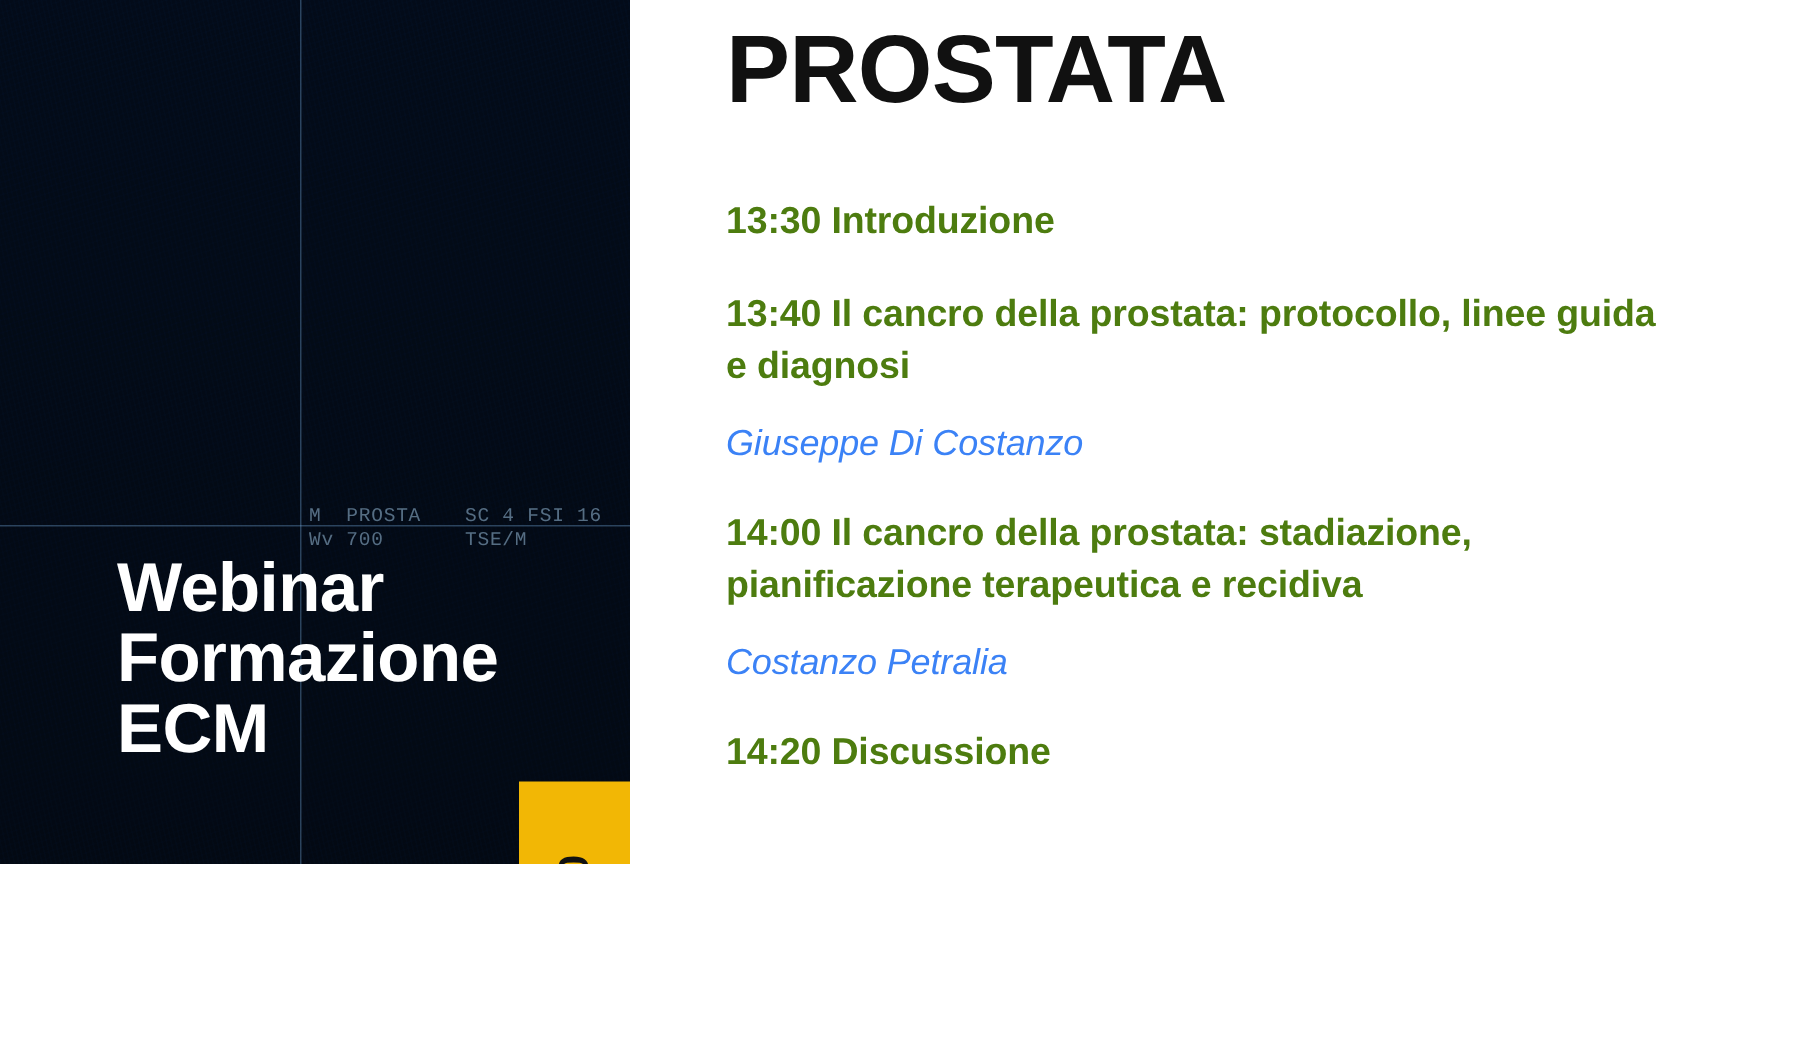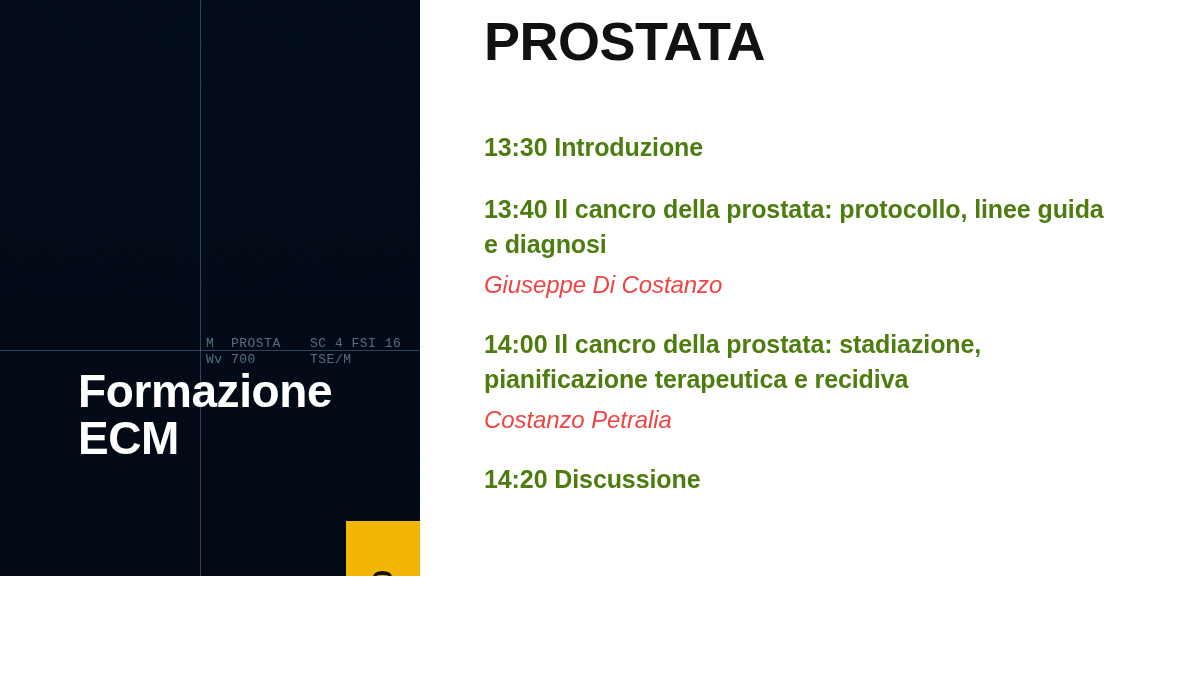--- a/index.html
+++ b/index.html
@@ -143,21 +143,21 @@
     position: absolute;
     left: 484px;
     top: 0;
     width: 690px;
     height: 700px;
   }
   .title {
     position: absolute;
     top: 14px;
     left: 0;
-    font-size: 54px;
+    font-size: 64px;
     font-weight: 700;
     color: #111111;
     letter-spacing: -0.5px;
     line-height: 1;
   }
   .agenda {
     position: absolute;
     top: 130px;
     left: 0;
     width: 640px;
@@ -168,23 +168,23 @@
     font-size: 25px;
     font-weight: 700;
     color: #4d7c0f;
     line-height: 1.42;
     letter-spacing: -0.1px;
   }
   .agenda-speaker {
     font-size: 24px;
     font-style: italic;
     font-weight: 400;
-    color: #ef4444;
+    color: #3b82f6;
     line-height: 1.35;
-    margin-top: 6px;
+    margin-top: 17px;
     letter-spacing: -0.1px;
   }
   .agenda-speaker:empty { display: none; }
 </style>
 </head>
 <body>
 
 <div class="slide">
 
   <div class="media-panel">
@@ -193,20 +193,21 @@
     <div class="mri-tint"></div>
     <div class="mri-split-v"></div>
     <div class="mri-split-h"></div>
 
     <div class="dicom dicom-a">M  PROSTA
 Wv 700</div>
     <div class="dicom dicom-b">SC 4 FSI 16
 TSE/M</div>
 
     <div class="media-headline">
+      <span>Webinar</span>
       <span>Formazione</span>
       <span>ECM</span>
     </div>
 
     <div class="time-badge">
       <div class="time-badge-rot">
         <span class="t">E 13:30</span>
       </div>
     </div>
   </div>

